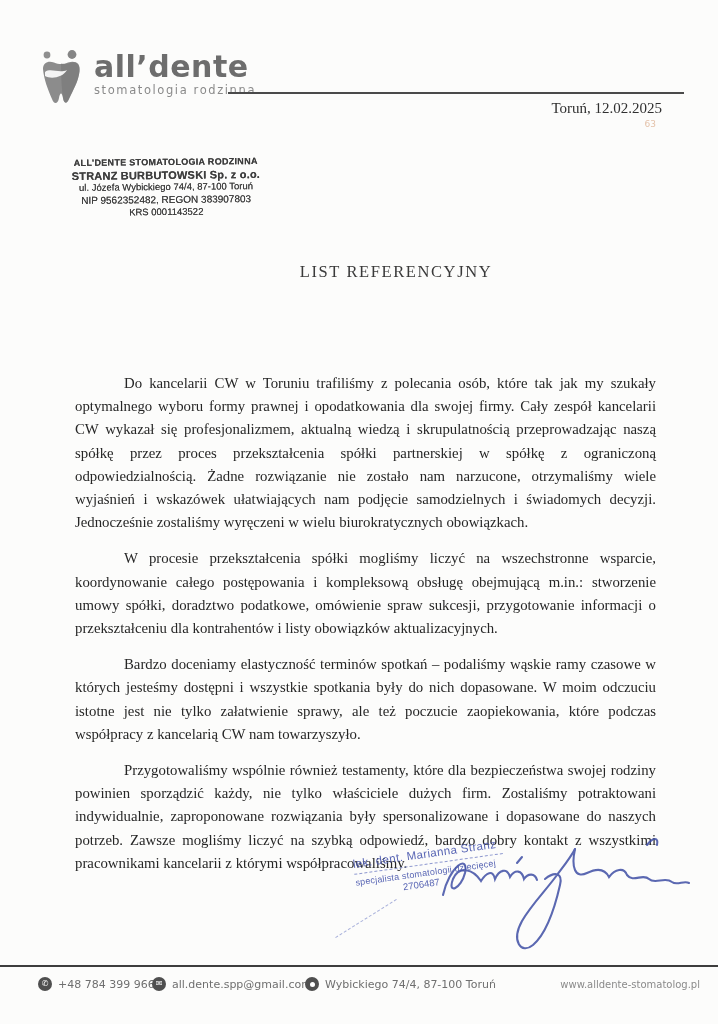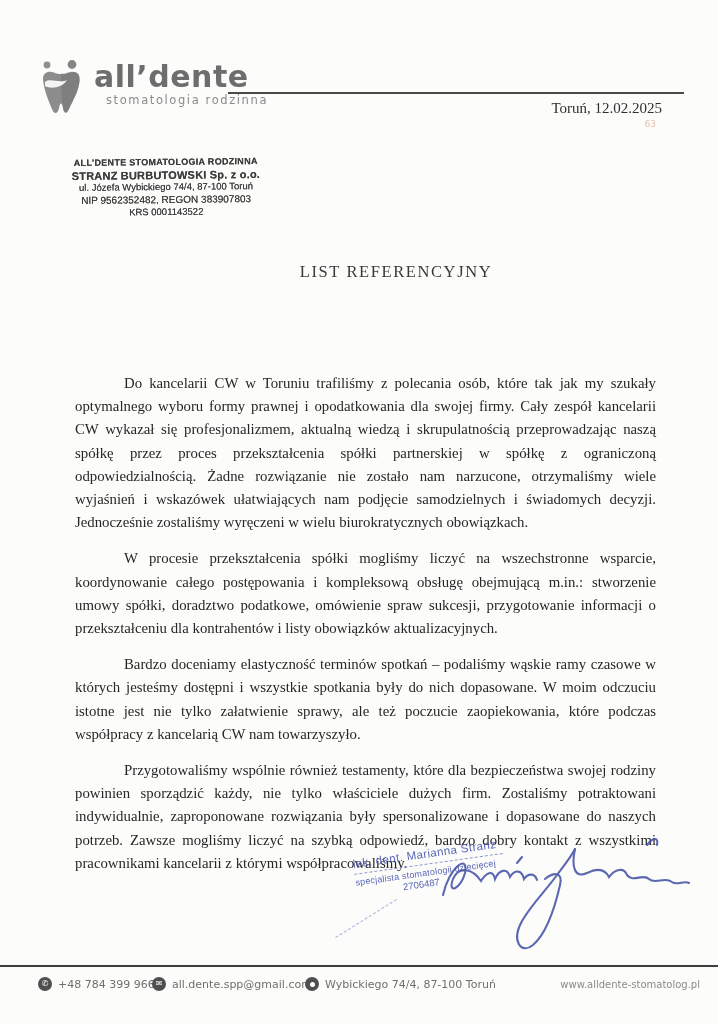--- a/index.html
+++ b/index.html
@@ -4,25 +4,25 @@
 <style>
   * { margin:0; padding:0; box-sizing:border-box; }
   html,body { background:#e8e8e8; }
   #page {
     position:relative; width:718px; height:1024px; margin:0 auto;
     background:#fcfcfb; overflow:hidden;
     font-family:"Liberation Serif", serif; color:#262626;
     box-shadow:0 0 6px rgba(0,0,0,.25);
   }
   
-  .logo-block { position:absolute; left:38px; top:60px; display:flex; align-items:flex-start; }
+  .logo-block { position:absolute; left:38px; top:50px; display:flex; align-items:flex-start; }
   .tooth-svg { width:46px; height:56px; display:block; }
   .logo-text { margin-left:10px; margin-top:2px; font-family:"DejaVu Sans", sans-serif; }
   .logo-name { font-size:30px; font-weight:bold; color:#6d6d6d; letter-spacing:.5px; line-height:30px; }
-  .logo-tagline { font-size:11.5px; color:#8a8a8a; letter-spacing:1.6px; margin-top:1px;margin-left:12px; }
+  .logo-tagline { font-size:11.5px; color:#8a8a8a; letter-spacing:1.6px; margin-top:1px; }
   .header-rule { position:absolute; left:228px; top:92px; width:456px; border-top:2px solid #4a4a4a; }
   .date-line { position:absolute; right:56px; top:100px; font-size:15px; color:#303030; }
   .faint-mark { position:absolute; right:62px; top:119px; font-size:9px; color:#dcae8e; opacity:.75; font-family:"DejaVu Sans", sans-serif; }
   
   .company-stamp {
     position:absolute; left:68px; top:156px; width:196px; text-align:center;
     font-family:"Liberation Sans", sans-serif; color:#3e3e3e;
     transform:rotate(-.6deg); text-shadow:0 0 .6px #4a4a4a; line-height:12.5px;
   }
   .cs-l1 { font-size:9px;  font-weight:bold; letter-spacing:.3px; }

